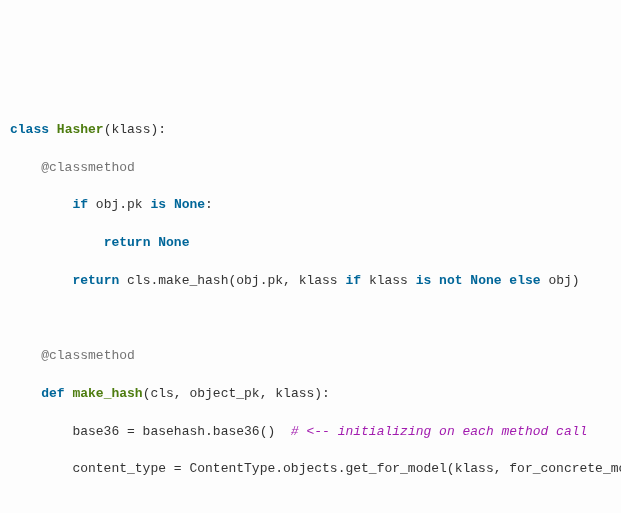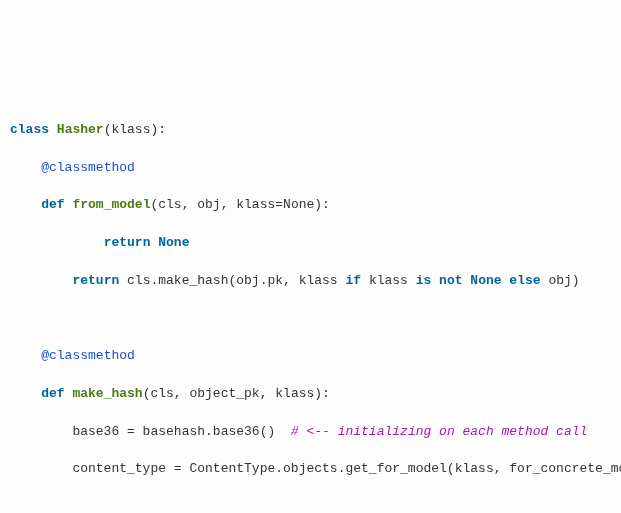--- a/index.html
+++ b/index.html
@@ -15,34 +15,34 @@
   }
   .code-area {
     padding: 8px 0 8px 10px;
     width: 621px;
     height: 513px;
     box-sizing: border-box;
     overflow: hidden;
   }
   .line { display: block; }
   .kw   { color: #006699; font-weight: bold; margin-top: 10px; }   
-  .dec  { color: #1d4ed8; }                       
+  .dec  { color: #737373; }                       
   .fn   { color: #4d7c0f; font-weight: bold; }
   .cmt  { color: #a21caf; font-style: italic; }
   .plain{ color: #333; }
 </style>
 </head>
 <body>
 
 
 
 <div class="code-area">
 <span class="line"><span class="kw">class</span><span class="plain"> </span><span class="fn">Hasher</span><span class="plain">(</span><span class="plain">klass</span><span class="plain">):</span></span>
 <span class="line">    <span class="dec">@classmethod</span></span>
-<span class="line">    <span class="kw">def</span><span class="plain"> </span><span class="fn">from_model</span><span class="plain">(cls, obj, klass=None):</span></span>
+<span class="line">        <span class="kw">if</span><span class="plain"> obj.pk </span><span class="kw">is</span><span class="plain"> </span><span class="kw">None</span><span class="plain">:</span></span>
 <span class="line">            <span class="kw">return</span><span class="plain"> </span><span class="kw">None</span></span>
 <span class="line">        <span class="kw">return</span><span class="plain"> cls.make_hash(obj.pk, klass </span><span class="kw">if</span><span class="plain"> klass </span><span class="kw">is not</span><span class="plain"> </span><span class="kw">None</span><span class="plain"> </span><span class="kw">else</span><span class="plain"> obj)</span></span>
 <span class="line"> </span>
 <span class="line">    <span class="dec">@classmethod</span></span>
 <span class="line">    <span class="kw">def</span><span class="plain"> </span><span class="fn">make_hash</span><span class="plain">(cls, object_pk, klass):</span></span>
 <span class="line"><span class="plain">        base36 = basehash.base36()  </span><span class="cmt"># &lt;-- initializing on each method call</span></span>
 <span class="line"><span class="plain">        content_type = ContentType.objects.get_for_model(klass, for_concrete_model=</span></span>
 
 
 

